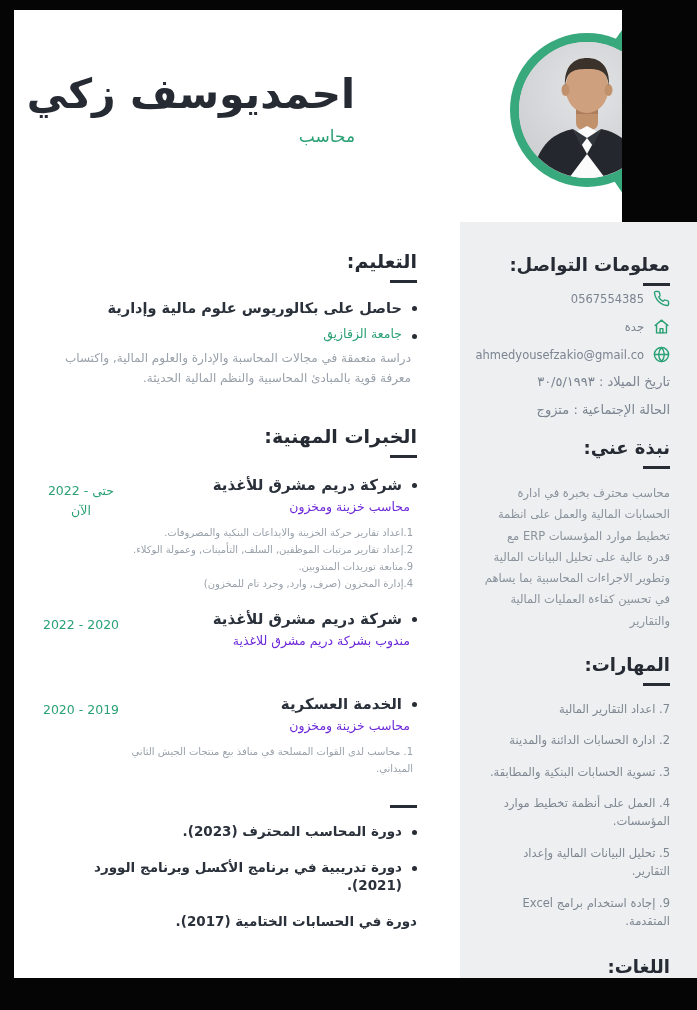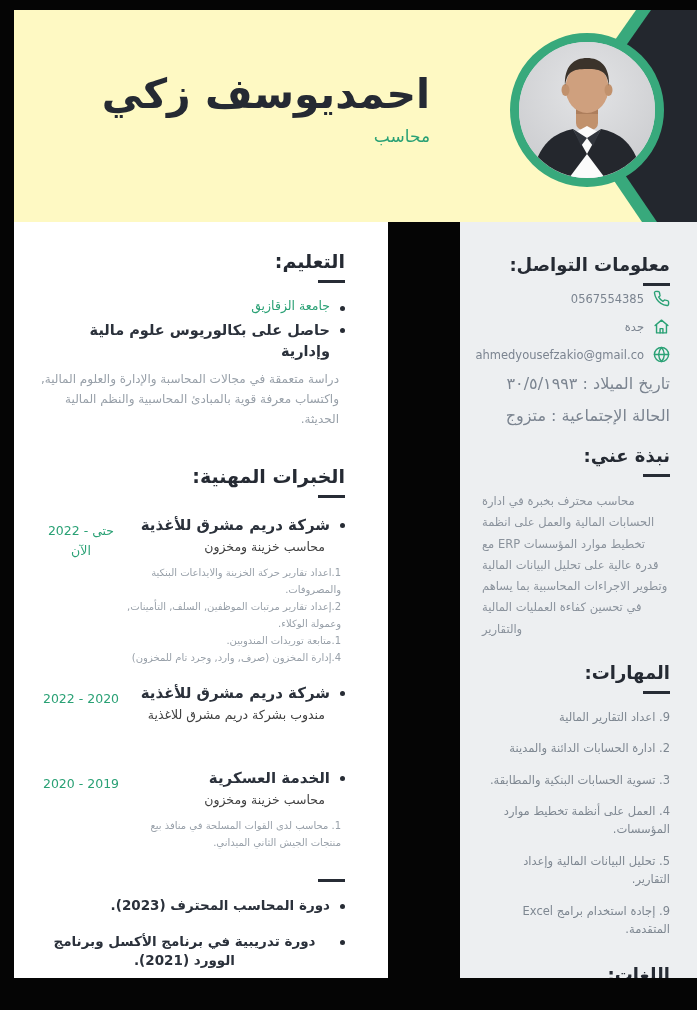--- a/index.html
+++ b/index.html
@@ -7,22 +7,22 @@
     width:697px;height:1010px;
     background:#050505;
     font-family:"DejaVu Sans",sans-serif;
     position:relative;
     overflow:hidden;
   }
   .panel{position:absolute;overflow:hidden;}
 
   
   .header{
-    left:14px;top:10px;width:683px;height:212px;
-    background:#fef9c3;
+    left:14px;top:10px;width:608px;height:212px;
+    background:#ffffff;
   }
   .corner-svg{position:absolute;left:0;top:0;width:683px;height:212px;}
   .photo-ring{
     position:absolute;left:496px;top:23px;
     width:136px;height:136px;border-radius:50%;
     border:9px solid #38a97c;
     overflow:hidden;background:#d9dadc;
   }
   .photo-ring svg{display:block;width:136px;height:136px;}
   .name-block{
@@ -33,21 +33,21 @@
     font-size:41px;font-weight:bold;color:#252a33;
     line-height:1.1;white-space:nowrap;
   }
   .person-title{
     margin-top:9px;margin-left:10px;
     font-size:17px;color:#2aa175;
   }
 
   
   .main{
-    left:14px;top:222px;width:374px;height:756px;
+    left:14px;top:222px;width:446px;height:756px;
     background:#ffffff;direction:rtl;
     padding:28px 43px 0 25px;box-sizing:border-box;
     color:#2b313b;
   }
   h2.sec{
     margin:0;font-size:19px;font-weight:bold;color:#252a33;
   }
   .sec-bar{
     width:27px;height:3px;background:#272c35;margin-top:8px;
   }
@@ -62,56 +62,56 @@
   .edu-desc{
     margin-top:8px;font-size:12px;color:#98a0a9;line-height:1.65;
     padding-right:6px;
   }
   .exp-sec{margin-top:36px;}
   .job{margin-top:17px;display:flex;justify-content:space-between;}
   .job.gap-big{margin-top:46px;}
   .job-right{flex:1 1 auto;}
   .job-head{display:flex;align-items:flex-start;text-align:center;}
   .job-company{font-size:15px;font-weight:bold;color:#2b313b;line-height:1.4;}
-  .job-role{font-size:12.5px;color:#404040;margin-top:3px;margin-right:20px;}
+  .job-role{font-size:12.5px;color:#6d28d9;margin-top:3px;margin-right:7px;}
   .job-period{
     flex:0 0 84px;direction:ltr;text-align:center;
     font-size:12.5px;color:#2aa175;line-height:1.6;margin-top:6px;
   }
   .job-details{
     margin-top:10px;margin-right:4px;
     font-size:10px;color:#98a0a9;line-height:1.7;
   }
   .job-details div{white-space:normal;}
   .courses-sec{margin-top:28px;}
-  .course-list{margin-top:14px;text-align:center;}
+  .course-list{margin-top:14px;}
   .course-row{display:flex;align-items:flex-start;margin-bottom:17px;}
   .course-text{font-size:13.5px;font-weight:bold;color:#2b313b;line-height:1.4;}
 
   
   .sidebar{
     left:460px;top:222px;width:237px;height:756px;
     background:#edeff1;direction:rtl;
     padding:32px 27px 12px 22px;box-sizing:border-box;
   }
   h2.side-sec{margin:0;font-size:18px;font-weight:bold;color:#252a33;}
   .contact-rows{margin-top:4px;}
   .c-row{
     display:flex;align-items:center;margin-bottom:11px;
     font-size:11.5px;color:#7b8490;
   }
   .c-icon{flex:0 0 17px;height:17px;margin-left:9px;}
   .c-icon svg{display:block;width:17px;height:17px;}
   .c-val{direction:ltr;}
   .c-val.ar{direction:rtl;}
-  .c-plain{font-size:16px;color:#7b8490;margin-bottom:13px;}
+  .c-plain{font-size:13px;color:#7b8490;margin-bottom:13px;}
   .about-sec{margin-top:20px;}
   .about-text{
     margin-top:14px;font-size:11.5px;color:#8a929c;line-height:1.85;
-    text-align:left;
+    text-align:right;
   }
   .skills-sec{margin-top:22px;}
   .skill-list{margin-top:14px;}
   .skill-item{font-size:11.5px;color:#7e8791;line-height:1.6;margin-bottom:13px;}
   .lang-sec{margin-top:26px;}
 
   
 </style>
 </head>
 <body>
@@ -158,45 +158,45 @@
 </div>
 
 <div class="panel main">
 
   <div>
     <h2 class="sec">التعليم:</h2>
     <div class="sec-bar"></div>
     <div class="edu-list">
       <div class="b-row">
         <span class="dot"></span>
-        <span class="edu-univ">جامعة الزقازيق</span>
+        <span class="edu-degree">حاصل على بكالوريوس علوم مالية وإدارية</span>
       </div>
       <div class="b-row">
         <span class="dot"></span>
-        <span class="edu-degree">حاصل على بكالوريوس علوم مالية وإدارية</span>
+        <span class="edu-univ">جامعة الزقازيق</span>
       </div>
       <div class="edu-desc">دراسة متعمقة في مجالات المحاسبة والإدارة والعلوم المالية, واكتساب معرفة قوية بالمبادئ المحاسبية والنظم المالية الحديثة.</div>
     </div>
   </div>
 
   <div class="exp-sec">
     <h2 class="sec">الخبرات المهنية:</h2>
     <div class="sec-bar"></div>
 
     <div class="job">
       <div class="job-right">
         <div class="job-head">
           <span class="dot"></span>
           <span class="job-company">شركة دريم مشرق للأغذية</span>
         </div>
         <div class="job-role">محاسب خزينة ومخزون</div>
         <div class="job-details">
           <div>1.اعداد تقارير حركة الخزينة والايداعات البنكية والمصروفات.</div>
           <div>2.إعداد تقارير مرتبات الموظفين, السلف, التأمينات, وعمولة الوكلاء.</div>
-          <div>1.متابعة توريدات المندوبين.</div>
+          <div>9.متابعة توريدات المندوبين.</div>
           <div>4.إدارة المخزون (صرف, وارد, وجرد تام للمخزون)</div>
         </div>
       </div>
       <div class="job-period">2022 - حتى الآن</div>
     </div>
 
     <div class="job">
       <div class="job-right">
         <div class="job-head">
           <span class="dot"></span>
@@ -288,21 +288,21 @@
   <div class="about-sec">
     <h2 class="side-sec">نبذة عني:</h2>
     <div class="sec-bar"></div>
     <div class="about-text">محاسب محترف بخبرة في ادارة الحسابات المالية والعمل على انظمة تخطيط موارد المؤسسات ERP مع قدرة عالية على تحليل البيانات المالية وتطوير الاجراءات المحاسبية بما يساهم في تحسين كفاءة العمليات المالية والتقارير</div>
   </div>
 
   <div class="skills-sec">
     <h2 class="side-sec">المهارات:</h2>
     <div class="sec-bar"></div>
     <div class="skill-list">
-      <div class="skill-item">9. اعداد التقارير المالية</div>
+      <div class="skill-item">7. اعداد التقارير المالية</div>
       <div class="skill-item">2. ادارة الحسابات الدائنة والمدينة</div>
       <div class="skill-item">3. تسوية الحسابات البنكية والمطابقة.</div>
       <div class="skill-item">4. العمل على أنظمة تخطيط موارد المؤسسات.</div>
       <div class="skill-item">5. تحليل البيانات المالية وإعداد التقارير.</div>
       <div class="skill-item">9. إجادة استخدام برامج Excel المتقدمة.</div>
     </div>
   </div>
 
   <div class="lang-sec">
     <h2 class="side-sec">اللغات:</h2>

